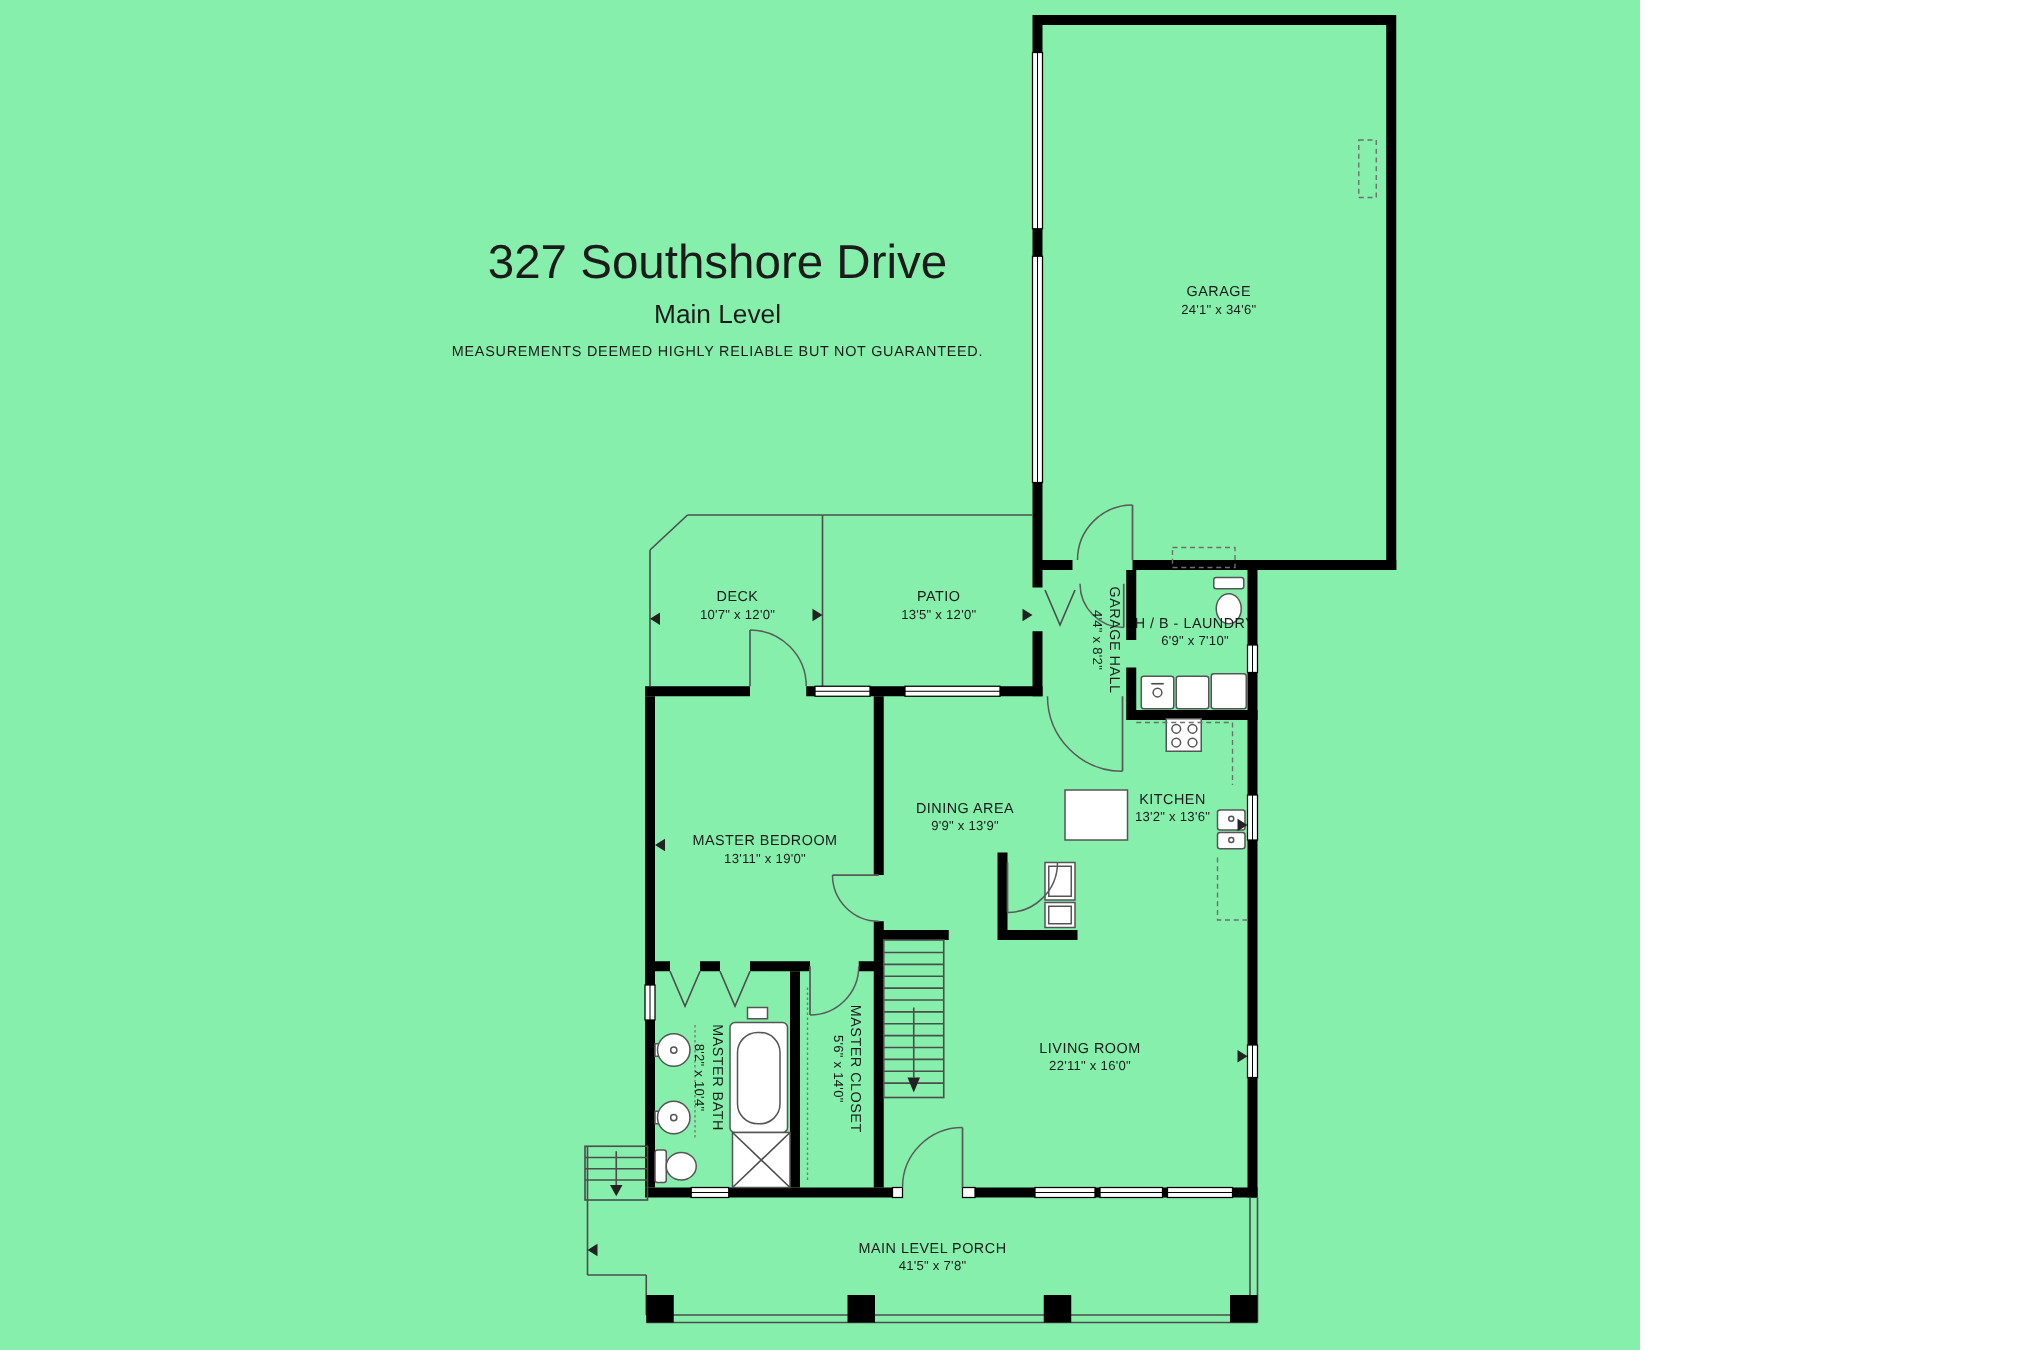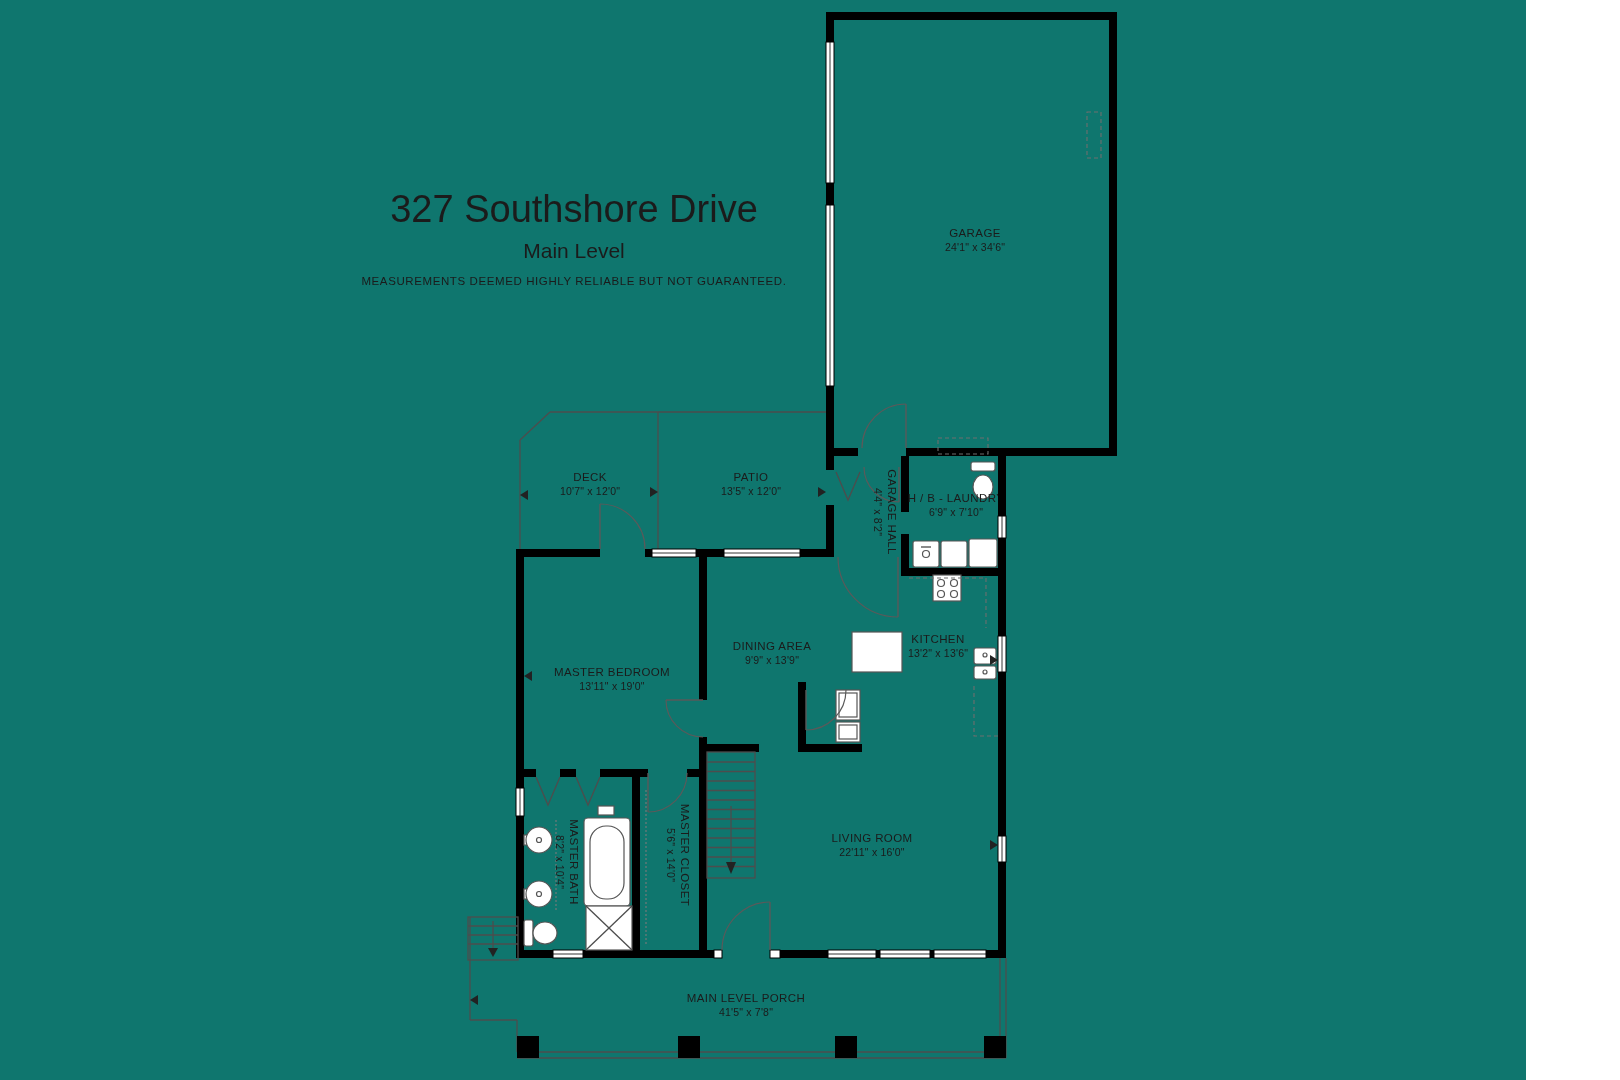--- a/index.html
+++ b/index.html
@@ -1,16 +1,16 @@
 <!DOCTYPE html>
 <html><head>
 <meta charset="utf-8">
 <style>
   html,body{margin:0;padding:0;background:#ffffff;}
-  #stage{position:relative;width:1526px;height:1080px;background:#0f766e;overflow:hidden;}
+  #stage{position:relative;width:1312px;height:1080px;background:#86efac;overflow:hidden;}
   svg{position:absolute;left:0;top:0;}
   .wall{fill:#000000;stroke:none;}
   .thin{fill:none;stroke:#4d4d4d;stroke-width:1.3;}
   .arc{fill:none;stroke:#5a5a5a;stroke-width:1.2;}
   .leaf{fill:none;stroke:#5a5a5a;stroke-width:1.4;}
   .dash{fill:none;stroke:#6e6e6e;stroke-width:1.1;stroke-dasharray:4 3;}
   .dot{fill:none;stroke:#7a7a7a;stroke-width:1.1;stroke-dasharray:2 2;}
   .fix{fill:#ffffff;stroke:#555555;stroke-width:1.2;}
   .win{fill:#ffffff;stroke:#000000;stroke-width:1;}
   .winline{stroke:#000000;stroke-width:0.8;}

